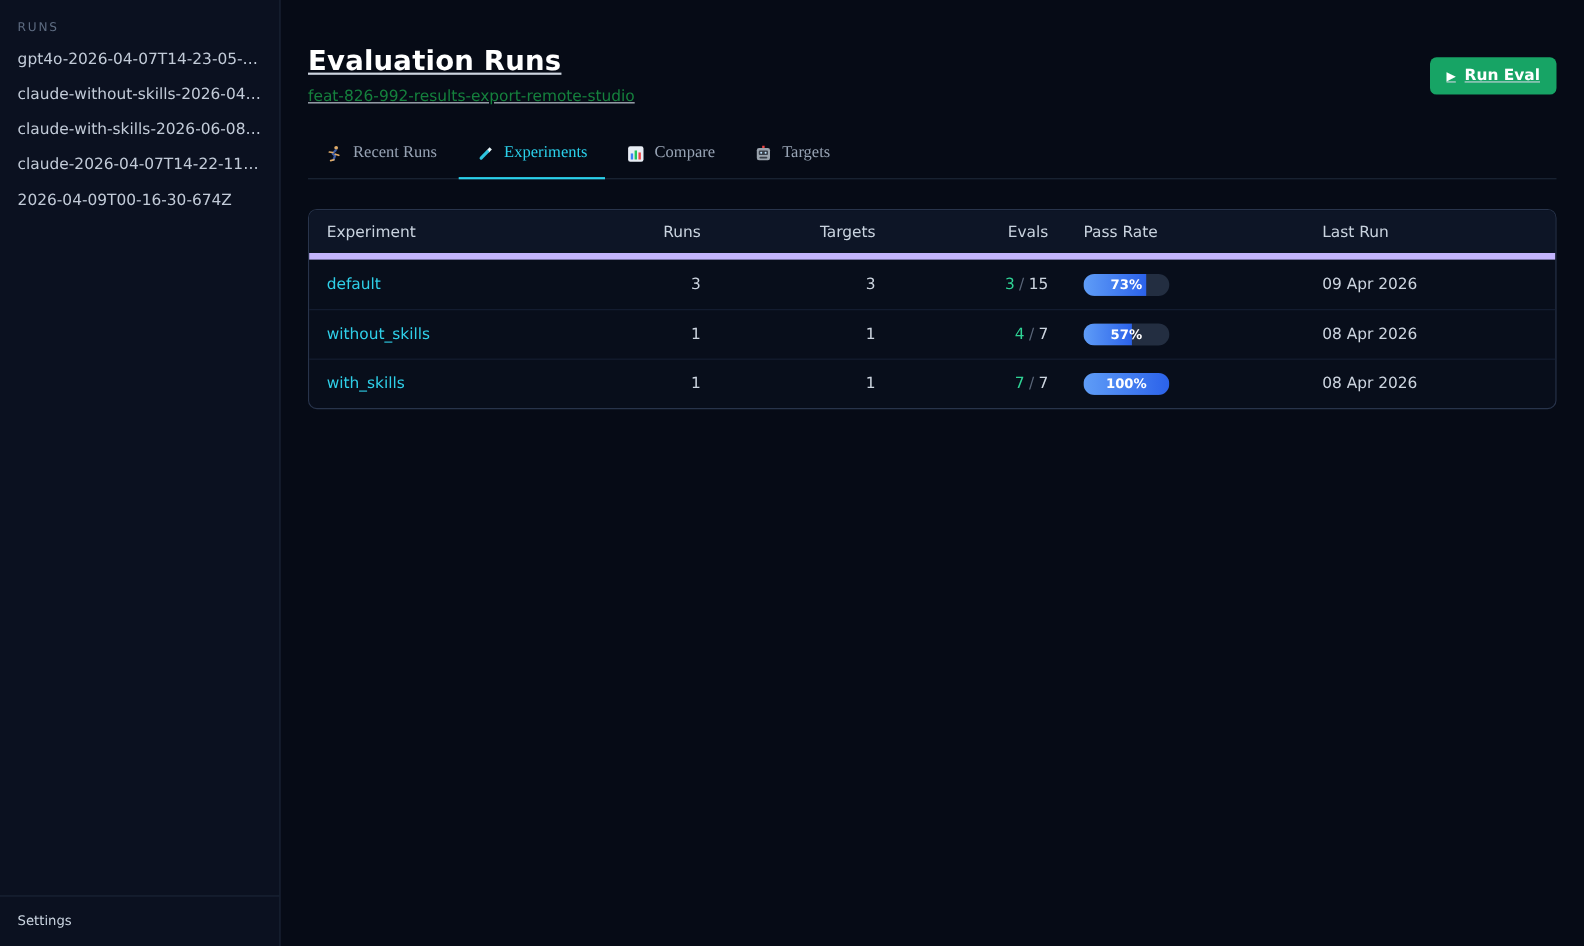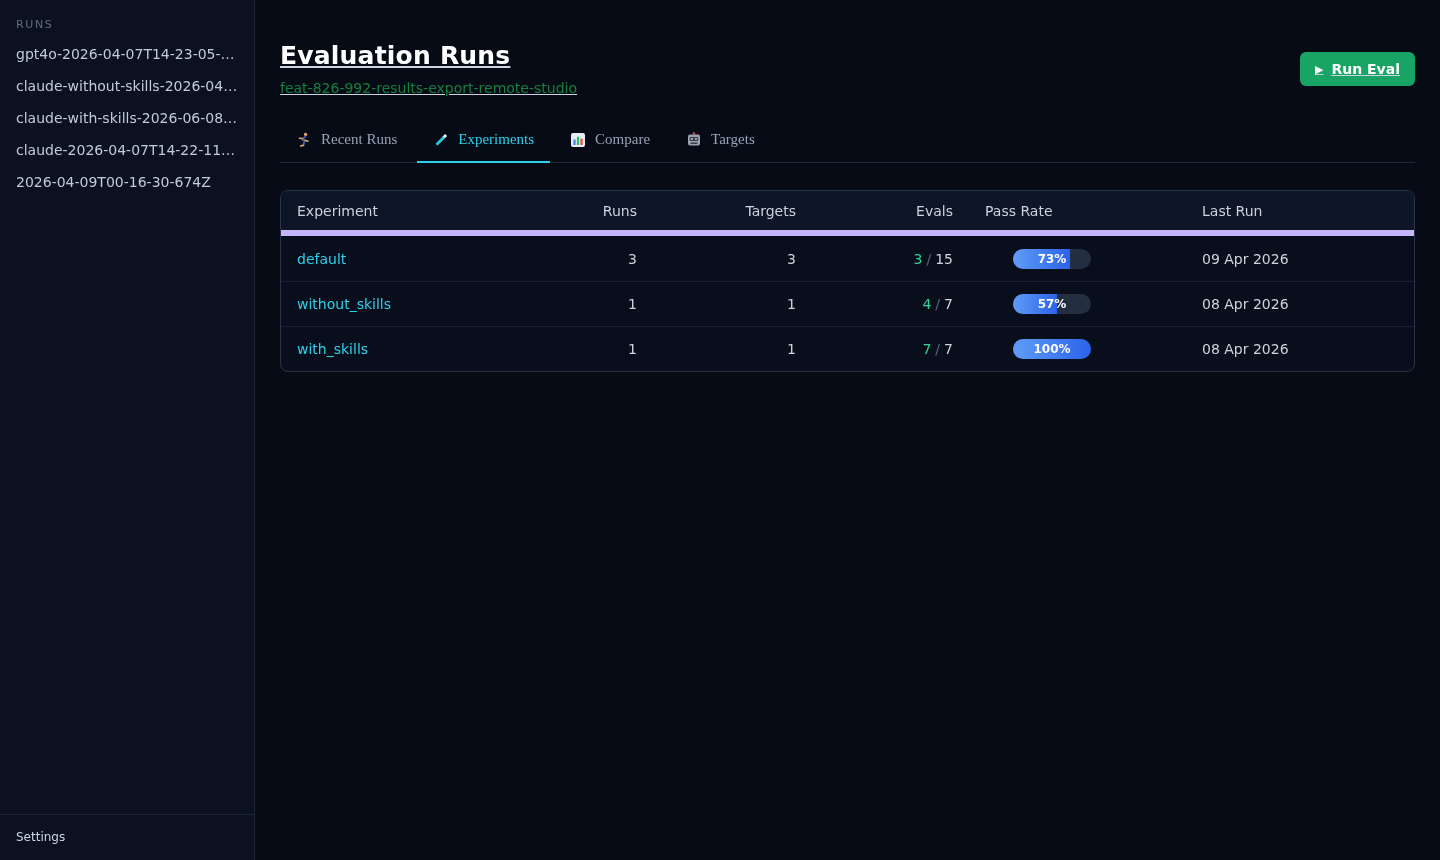--- a/index.html
+++ b/index.html
@@ -100,21 +100,21 @@
   .c-num  { text-align:right; }
   .c-pass { padding-left:32px; }
   .exp-link { color:#2fd0e9; cursor:pointer; }
   .evals-pass { color:#2fd395; }
   .evals-sep  { color:#5a6679; padding:0 4px; }
   
   .pill {
     width:78px; height:20px;
     border-radius:10px;
     background:#232e41;
-    position:relative; overflow:hidden;margin-left:28px;
+    position:relative; overflow:hidden;
   }
   .pill-fill {
     position:absolute; left:0; top:0; bottom:0;
     background:linear-gradient(90deg,#5f9df7,#2b62ea);
   }
   .pill-label {
     position:absolute; inset:0;
     display:flex; align-items:center; justify-content:center;
     font-size:12px; font-weight:bold; color:#ffffff;
   }

